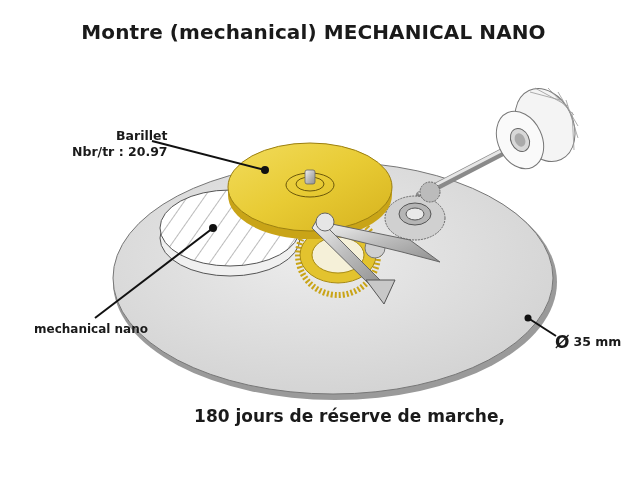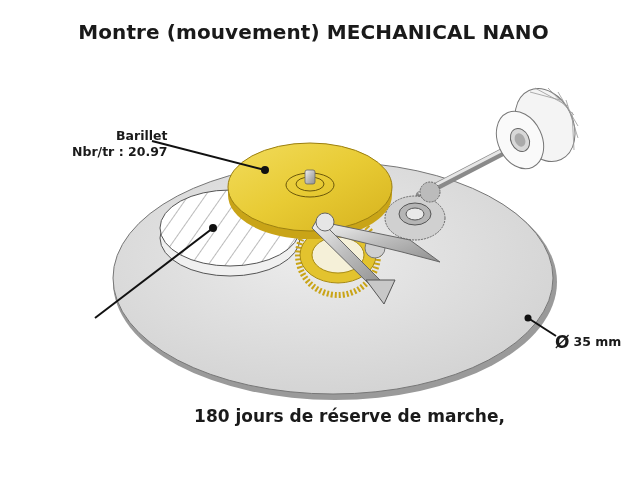--- a/index.html
+++ b/index.html
@@ -105,28 +105,29 @@
     <line x1="95" y1="318" x2="213" y2="228"></line>
     <line x1="528" y1="318" x2="556" y2="336"></line>
   </g>
   <g fill="#111">
     <circle cx="265" cy="170" r="4"></circle>
     <circle cx="213" cy="228" r="4"></circle>
     <circle cx="528" cy="318" r="3.5"></circle>
   </g>
 </svg>
 
-<div class="title">Montre (mouvement) MECHANICAL NANO</div>
+<div class="title">Montre (mechanical) MECHANICAL NANO</div>
 
 <div class="label barillet">
   <div>Barillet</div>
   <div>Nbr/tr : 20.97</div>
 </div>
 
 <div class="label zone">
+  <div>mechanical nano</div>
 </div>
 
 <div class="label diam">
   <span class="sym">Ø</span><span>35 mm</span>
 </div>
 
 <div class="footer">
   <div>180 jours de réserve de marche,</div>
 </div>
 

